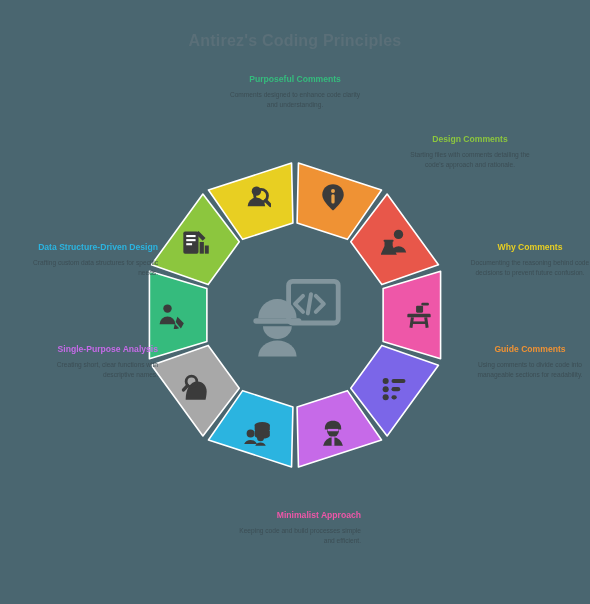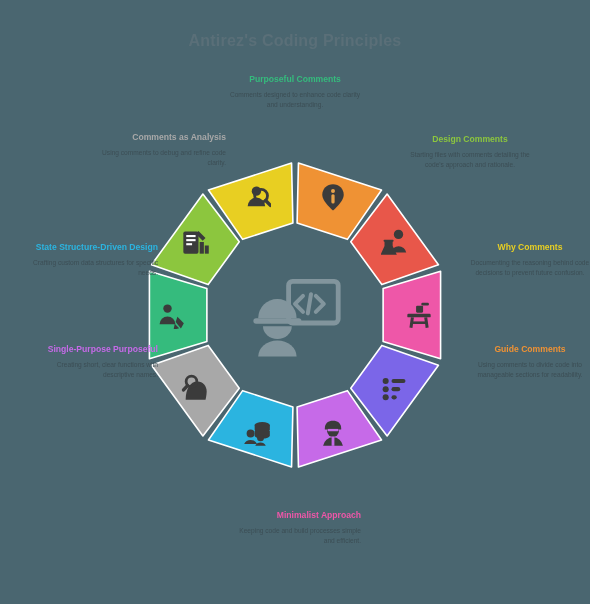--- a/index.html
+++ b/index.html
@@ -193,24 +193,20 @@
     </div>
     <div class="label al-l" style="left: 464px; top: 344px;">
       <div class="lab-title" style="color: rgb(239, 146, 52);">Guide Comments</div>
       <div class="lab-desc" style="color: rgb(60, 78, 85);">Using comments to divide code into manageable sections for readability.</div>
     </div>
     <div class="label al-c" style="left: 229px; top: 510px; text-align: right;">
       <div class="lab-title" style="color: rgb(238, 87, 168);">Minimalist Approach</div>
       <div class="lab-desc" style="color: rgb(60, 78, 85);">Keeping code and build processes simple and efficient.</div>
     </div>
     <div class="label al-r" style="left: 26px; top: 344px;">
-      <div class="lab-title" style="color: rgb(198, 106, 232);">Single-Purpose Purposeful</div>
+      <div class="lab-title" style="color: rgb(198, 106, 232);">Single-Purpose Analysis</div>
       <div class="lab-desc" style="color: rgb(60, 78, 85);">Creating short, clear functions with descriptive names.</div>
     </div>
     <div class="label al-r" style="left: 26px; top: 242px;">
-      <div class="lab-title" style="color: rgb(43, 180, 224);">State Structure-Driven Design</div>
+      <div class="lab-title" style="color: rgb(43, 180, 224);">Data Structure-Driven Design</div>
       <div class="lab-desc" style="color: rgb(60, 78, 85);">Crafting custom data structures for specific needs.</div>
     </div>
-    <div class="label al-r" style="left: 94px; top: 132px;">
-      <div class="lab-title" style="color: rgb(168, 168, 168);">Comments as Analysis</div>
-      <div class="lab-desc" style="color: rgb(60, 78, 85);">Using comments to debug and refine code clarity.</div>
-    </div>
   </div>
 
 </body></html>

